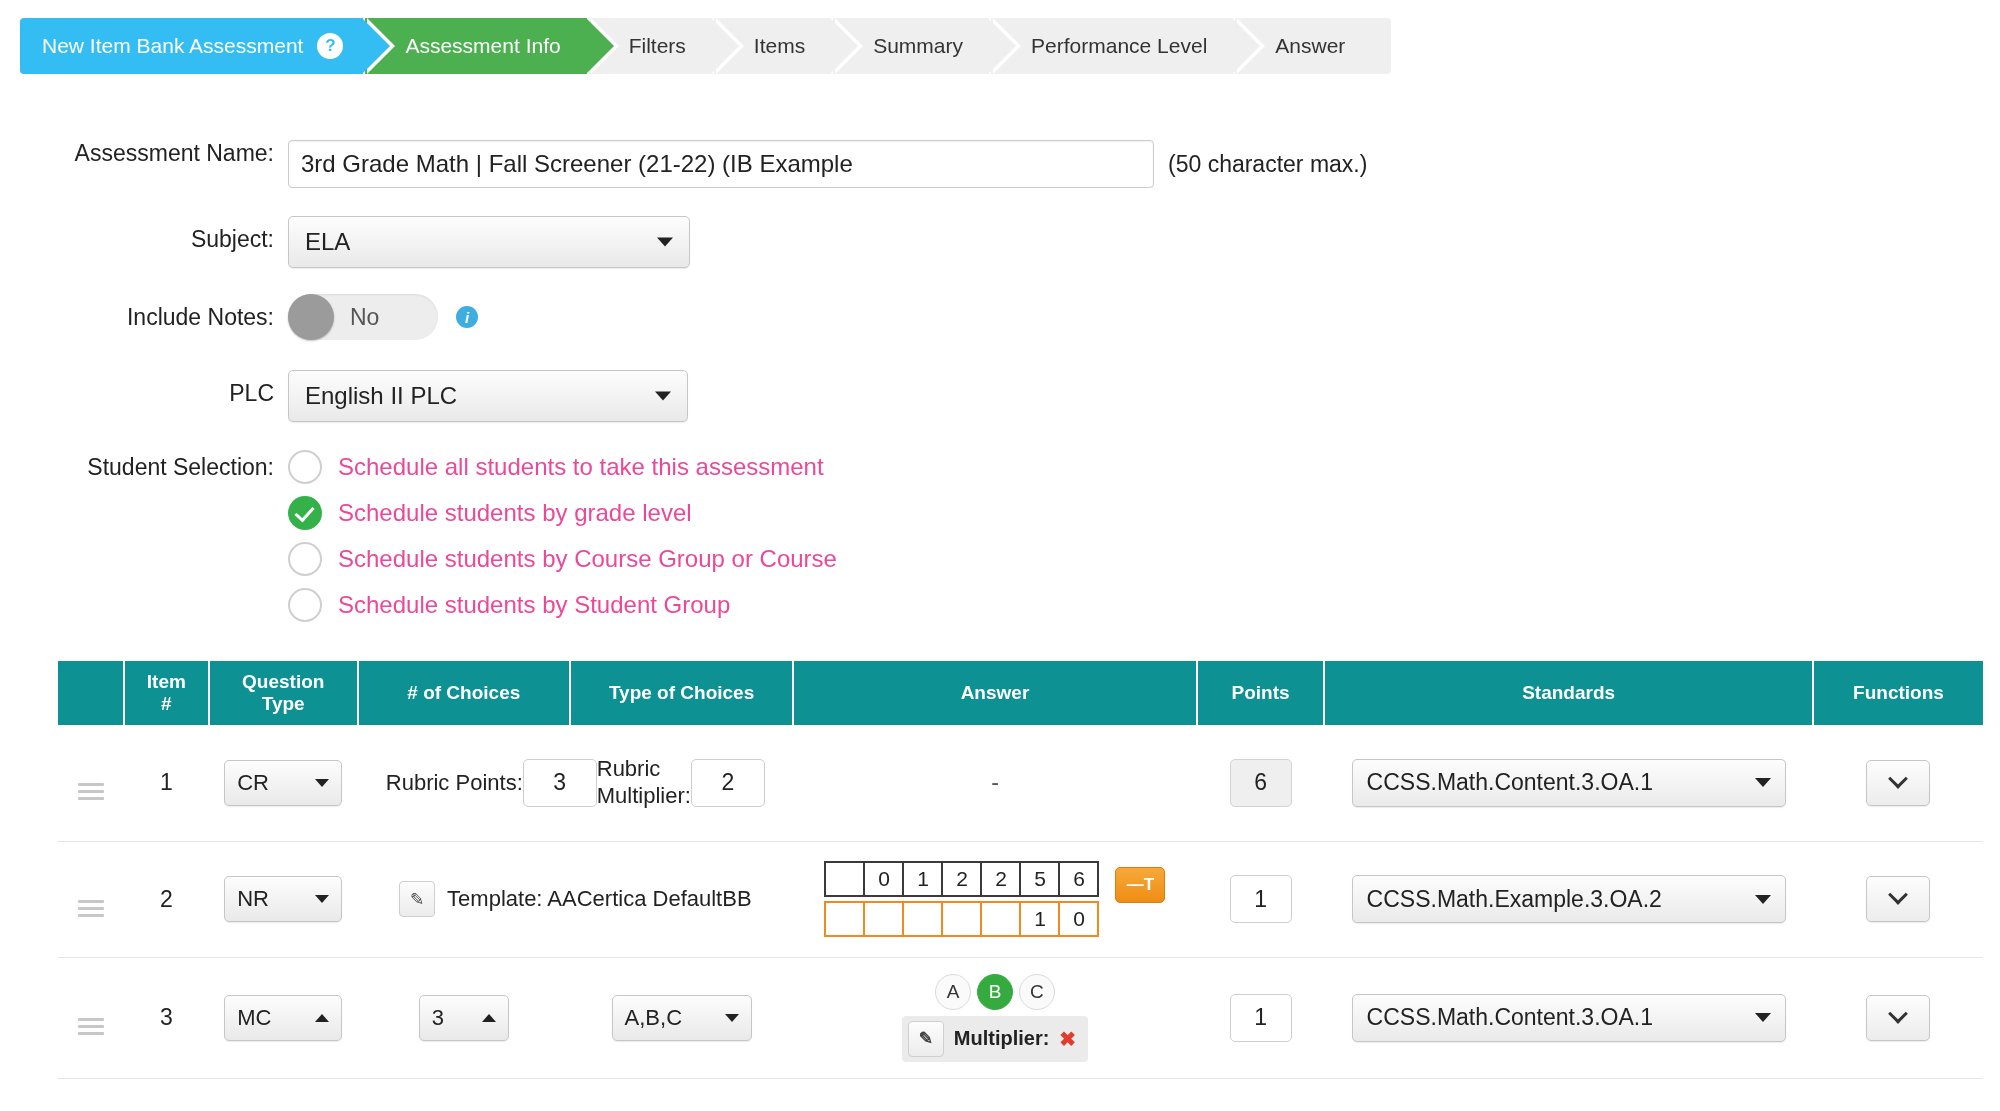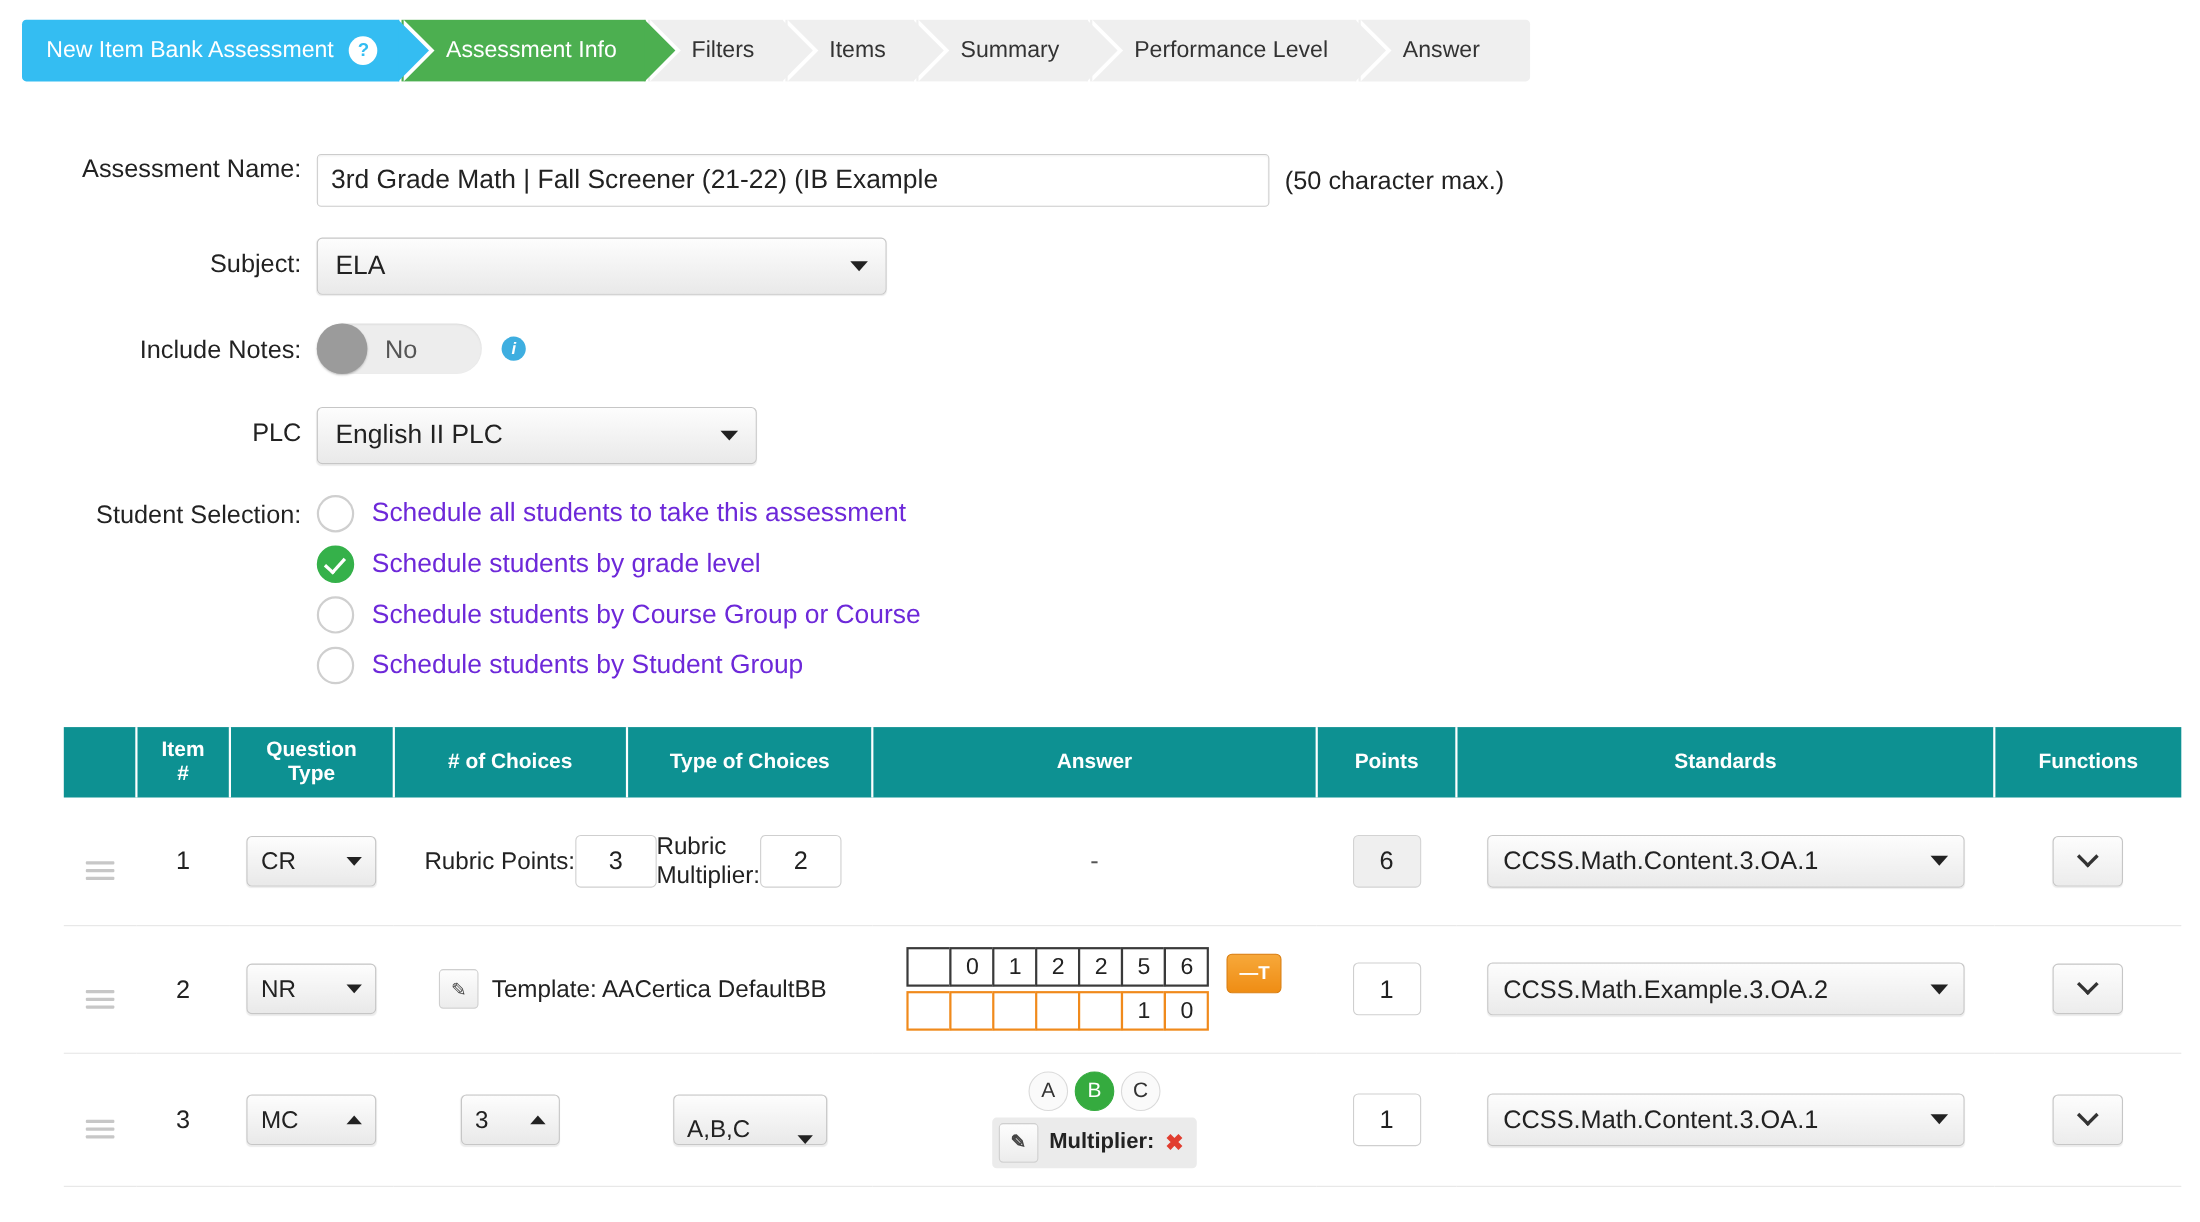--- a/index.html
+++ b/index.html
@@ -151,21 +151,21 @@
   .select .caret {
     position: absolute;
     right: 16px;
     top: 50%;
     transform: translateY(-50%);
     width: 0; height: 0;
     border-left: 8px solid transparent;
     border-right: 8px solid transparent;
     border-top: 9px solid #222;
   }
-  .select-subject { width: 518px; }
+  .select-subject { width: 402px; }
   .select-plc { width: 400px; }
 
   
   .toggle {
     width: 150px;
     height: 46px;
     border-radius: 23px;
     background: #ededed;
     display: flex;
     align-items: center;
@@ -233,21 +233,21 @@
     top: 5px;
     width: 8px;
     height: 15px;
     border: solid #fff;
     border-width: 0 3px 3px 0;
     transform: rotate(42deg);
   }
   .radio-label {
     font-size: 24px;
     margin-left: 16px;
-    color: #6d28d9;
+    color: #ec4899;
     white-space: nowrap;
   }
 
   
   .table-wrap {
     position: absolute;
     left: 58px;
     top: 661px;
     width: 1925px;
     background: #fff;
@@ -313,21 +313,21 @@
     border-right: 7px solid transparent;
     border-top: 8px solid #222;
     margin-left: 16px;
   }
   .mini-select.up .caret {
     border-top: none;
     border-bottom: 8px solid #222;
   }
   .qtype { width: 118px; }
   .nchoices { width: 90px; }
-  .typechoices { width: 140px; align-items: flex-end; }
+  .typechoices { width: 140px; }
 
   .num-box {
     display: inline-flex;
     align-items: center;
     justify-content: center;
     width: 74px;
     height: 48px;
     border: 1px solid #cfcfcf;
     border-radius: 5px;
     background: #fff;

